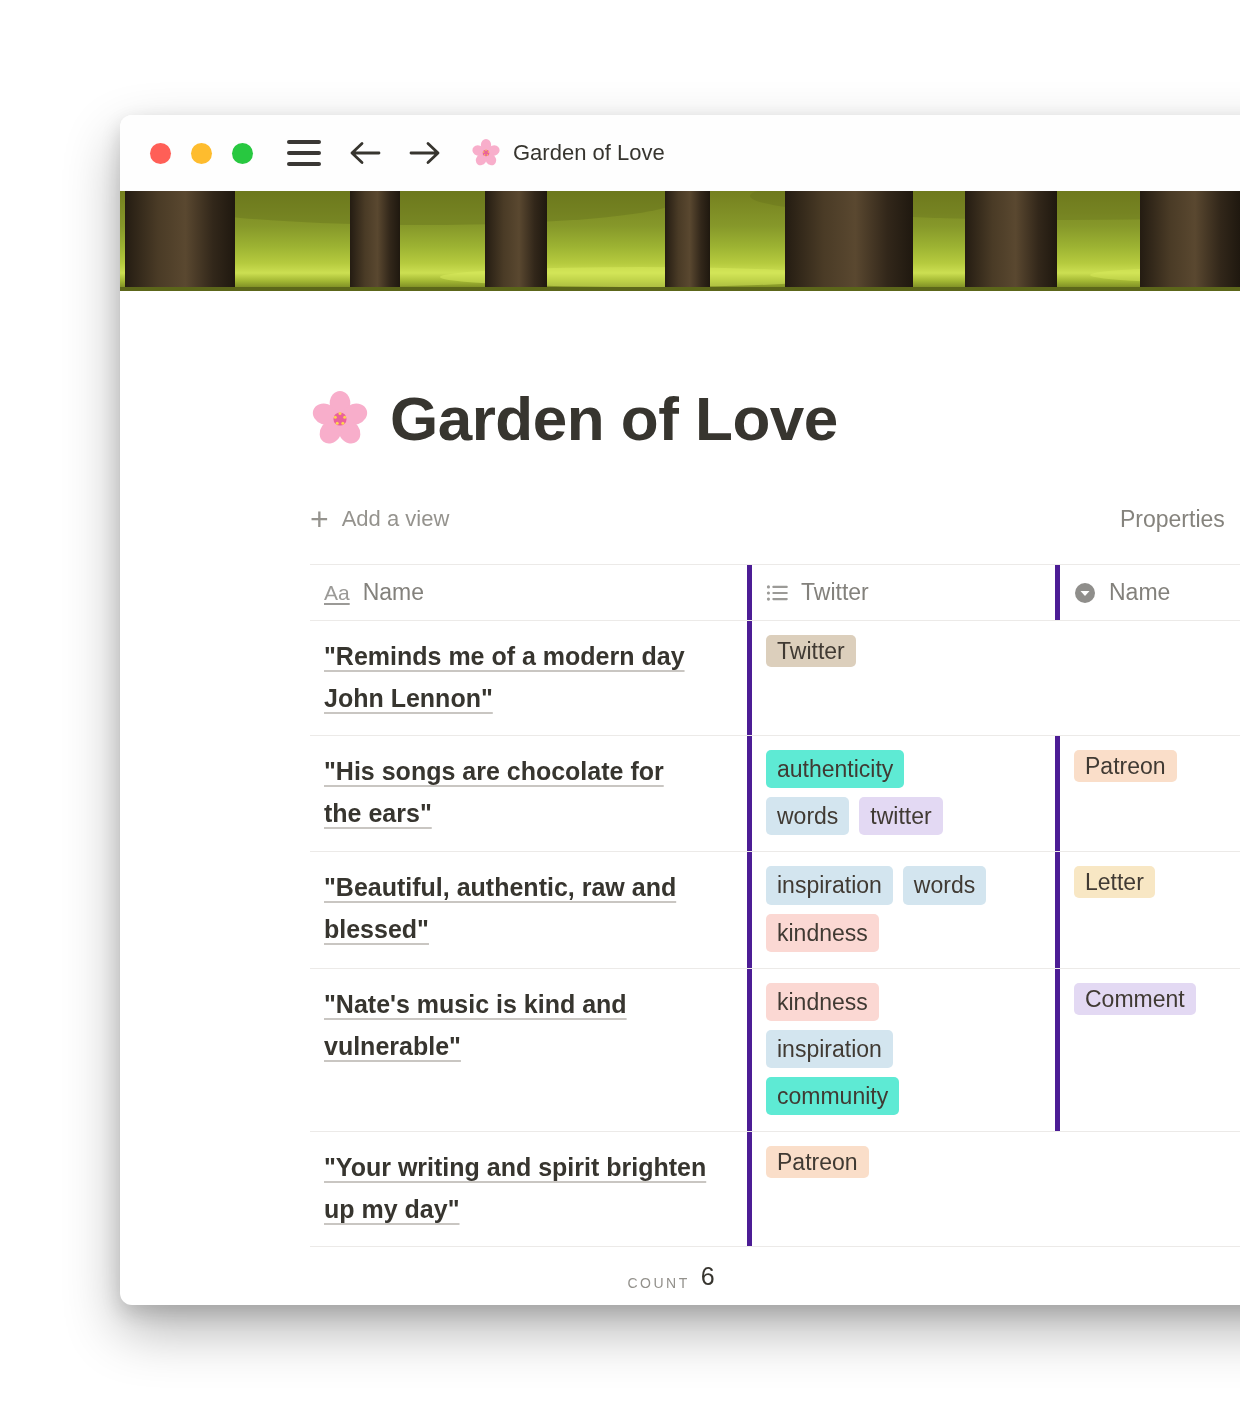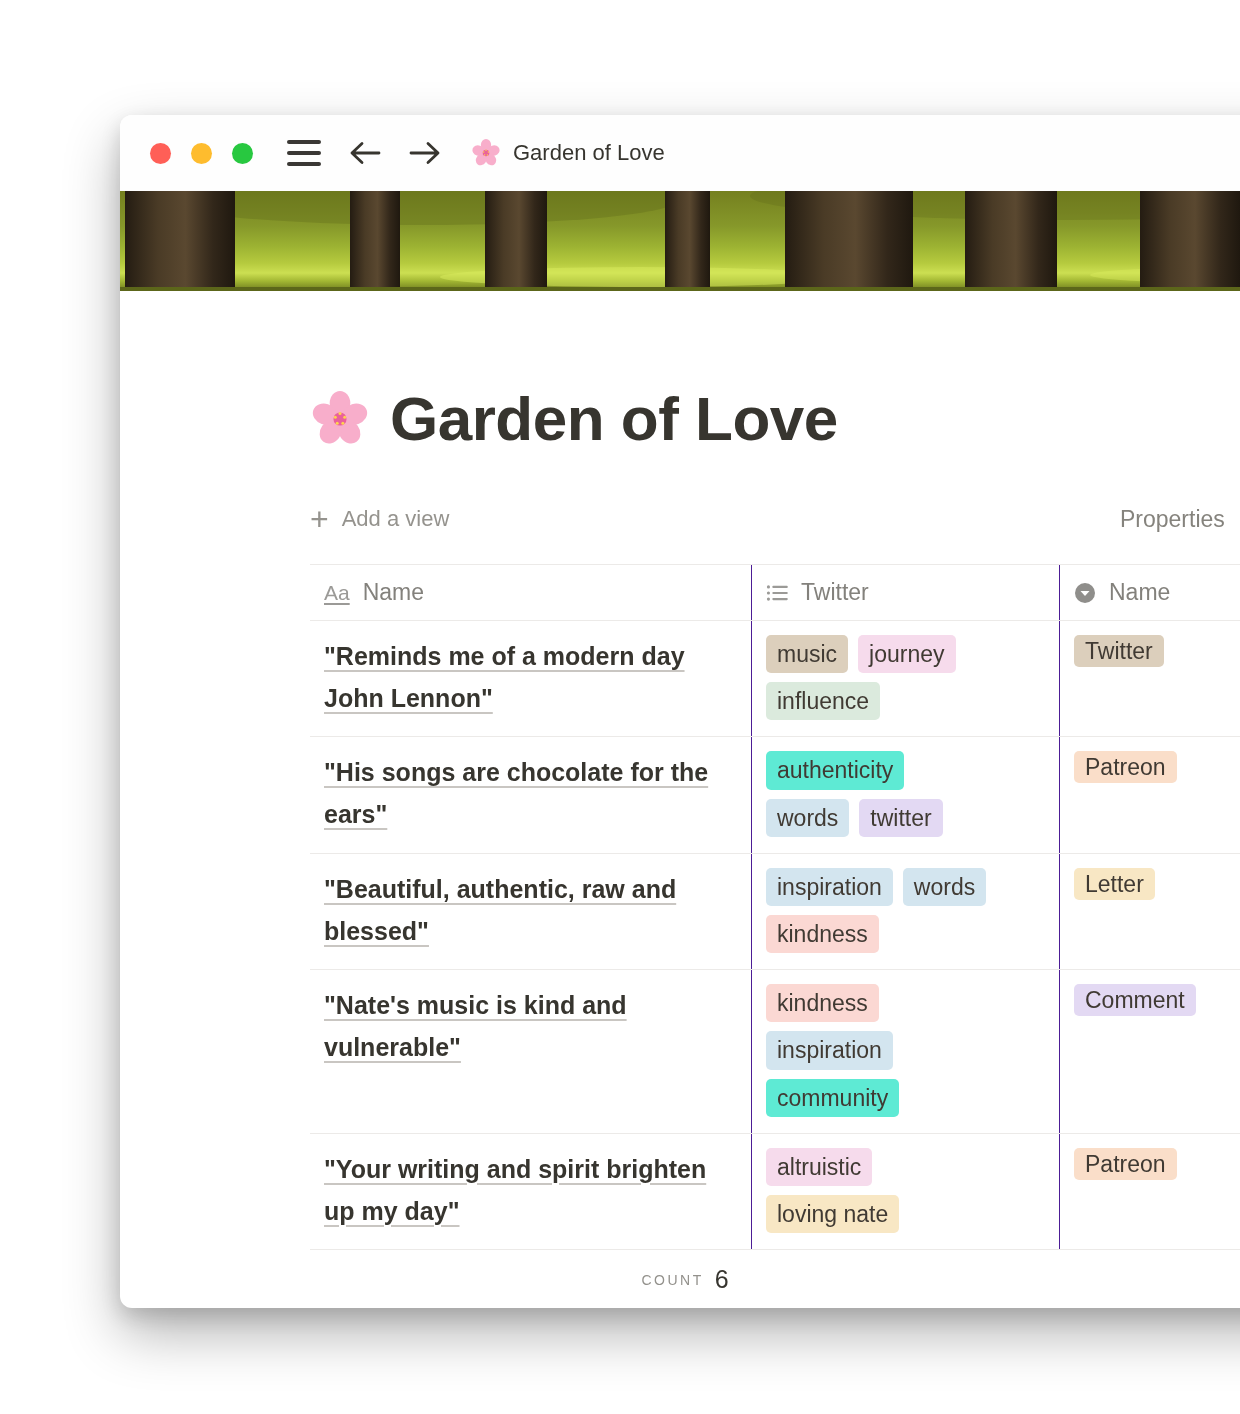--- a/index.html
+++ b/index.html
@@ -52,43 +52,43 @@
   }
   .add-view { display: flex; align-items: center; gap: 13px; color: #95938e; cursor: pointer; }
   .plus-icon { font-size: 32px; font-weight: 300; line-height: 1; color: #95938e; }
   .add-view-label { font-size: 22px; }
   .properties { position: absolute; left: 810px; font-size: 23px; color: #85837d; cursor: pointer; white-space: nowrap; }
   
   .table { margin-top: 22px; border-top: 1px solid #eceae8; }
   .thead, .trow { display: grid; grid-template-columns: 442px 308px 1fr; }
   .thead { border-bottom: 1px solid #eceae8; height: 56px; }
   .th { display: flex; align-items: center; gap: 13px; padding-left: 14px; color: #83817c; font-size: 23px; }
-  .col-border { border-right: 1px solid #4c1d95; }
+  .col-border { border-right: 5px solid #4c1d95; }
   .aa-glyph { font-size: 21px; color: #9b9a97; text-decoration: underline; text-underline-offset: 3px; text-decoration-thickness: 1.5px; }
   .trow { border-bottom: 1px solid #eceae8; }
   .cell { padding: 14px 14px 16px 14px; }
   .name-cell { padding-right: 40px; }
   .name-text {
     font-size: 25px; font-weight: 600; color: #37352f; line-height: 1.68;
     text-decoration: underline;
     text-decoration-color: #c9c6c2;
     text-decoration-thickness: 1.5px;
     text-underline-offset: 5px;
     cursor: pointer;
   }
   .tags { display: flex; flex-wrap: wrap; gap: 9px 10px; max-width: 230px; }
   .tag {
     font-size: 23px; line-height: 1.4; color: #403a33;
     padding: 3px 11px; border-radius: 5px; white-space: nowrap; cursor: pointer;
   }
   .tfoot { position: relative; height: 58px; }
   .count-wrap {
-    position: absolute; left: 375px; top: 50%;
+    position: absolute; left: 361px; top: 50%;
     transform: translate(-50%, -50%);
-    display: flex; align-items: center; gap: 11px;
+    display: flex; align-items: flex-end; gap: 11px;
   }
   .count-label { font-size: 14px; letter-spacing: 2.5px; color: #93918c; font-weight: 500; }
   .count-value { font-size: 25px; color: #37352f; }
   .hidden-defs { position: absolute; width: 0; height: 0; overflow: hidden; }
 </style>
 </head>
 <body>
 
 <svg class="hidden-defs" aria-hidden="true">
   <defs>
@@ -215,27 +215,20 @@
             <circle cx="11" cy="11" r="10" fill="#8f8e8b"></circle>
             <path d="M6.5 9 L11 14 L15.5 9 Z" fill="#ffffff"></path>
           </svg>
           <span>Name</span>
         </div>
       </div>
 
       <div>
           <div class="trow">
             <div class="cell name-cell col-border"><span class="name-text">"Reminds me of a modern day John Lennon"</span></div>
-            <div class="cell col-border">
-              <div class="tags">
-                <span class="tag" style="background: rgb(220, 207, 188);">music</span>
-                <span class="tag" style="background: rgb(246, 219, 236);">journey</span>
-                <span class="tag" style="background: rgb(219, 234, 221);">influence</span>
-              </div>
-            </div>
             <div class="cell"><span class="tag" style="background: rgb(220, 207, 188);">Twitter</span></div>
           </div>
           <div class="trow">
             <div class="cell name-cell col-border"><span class="name-text">"His songs are chocolate for the ears"</span></div>
             <div class="cell col-border">
               <div class="tags">
                 <span class="tag" style="background: #5eead4;">authenticity</span>
                 <span class="tag" style="background: rgb(211, 229, 239);">words</span>
                 <span class="tag" style="background: rgb(227, 217, 243);">twitter</span>
               </div>
@@ -259,26 +252,20 @@
               <div class="tags">
                 <span class="tag" style="background: rgb(251, 216, 211);">kindness</span>
                 <span class="tag" style="background: rgb(211, 229, 239);">inspiration</span>
                 <span class="tag" style="background: #5eead4;">community</span>
               </div>
             </div>
             <div class="cell"><span class="tag" style="background: rgb(227, 217, 243);">Comment</span></div>
           </div>
           <div class="trow">
             <div class="cell name-cell col-border"><span class="name-text">"Your writing and spirit brighten up my day"</span></div>
-            <div class="cell col-border">
-              <div class="tags">
-                <span class="tag" style="background: rgb(246, 219, 236);">altruistic</span>
-                <span class="tag" style="background: rgb(248, 231, 196);">loving nate</span>
-              </div>
-            </div>
             <div class="cell"><span class="tag" style="background: rgb(250, 222, 201);">Patreon</span></div>
           </div>
         </div>
 
       <div class="tfoot">
         <div class="count-wrap">
           <span class="count-label">COUNT</span>
           <span class="count-value">6</span>
         </div>
       </div>

